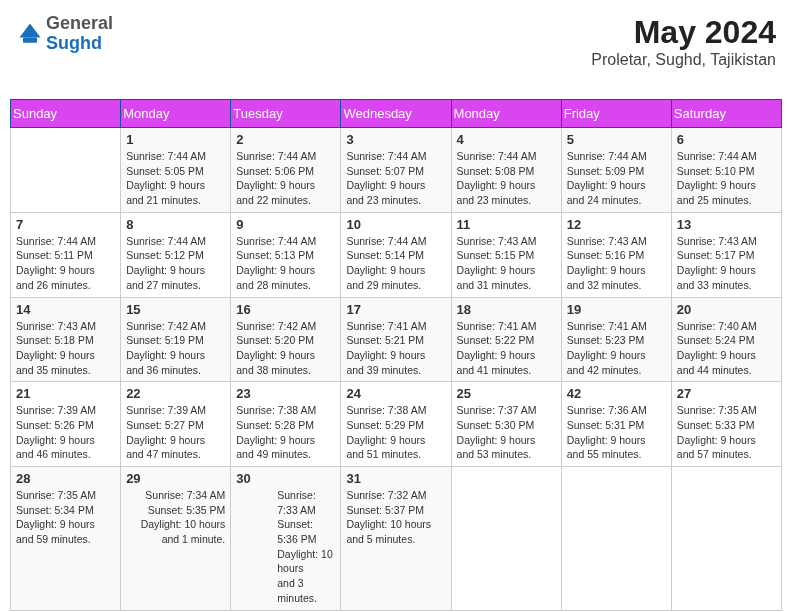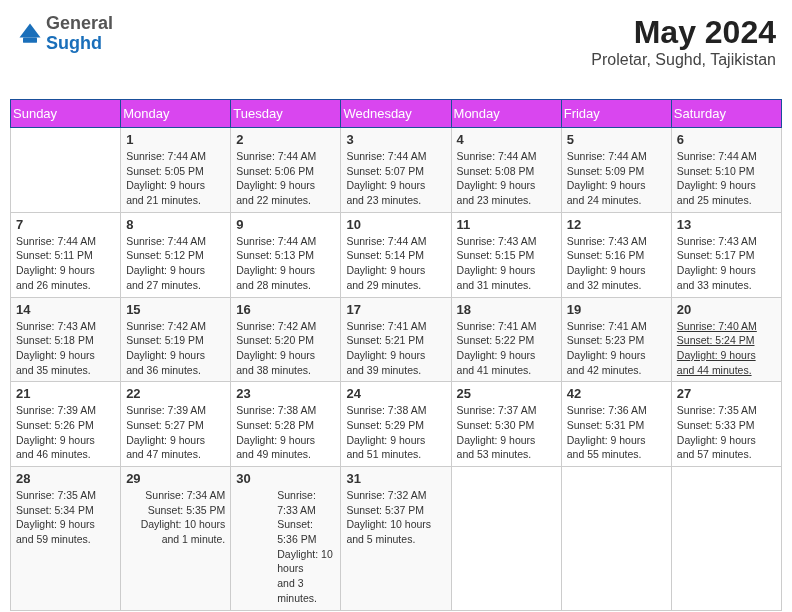--- a/index.html
+++ b/index.html
@@ -253,21 +253,21 @@
         </td>
         <td>
           <div class="day-num">19</div>
           <div class="day-info" style="white-space: pre-line;">Sunrise: 7:41 AM
 Sunset: 5:23 PM
 Daylight: 9 hours
 and 42 minutes.</div>
         </td>
         <td>
           <div class="day-num">20</div>
-          <div class="day-info" style="white-space: pre-line; text-decoration: underline;">Sunrise: 7:40 AM
+          <div class="day-info" style="white-space: pre-line;">Sunrise: 7:40 AM
 Sunset: 5:24 PM
 Daylight: 9 hours
 and 44 minutes.</div>
         </td>
       </tr>
       <tr>
         <td>
           <div class="day-num">21</div>
           <div class="day-info" style="white-space: pre-line;">Sunrise: 7:39 AM
 Sunset: 5:26 PM

